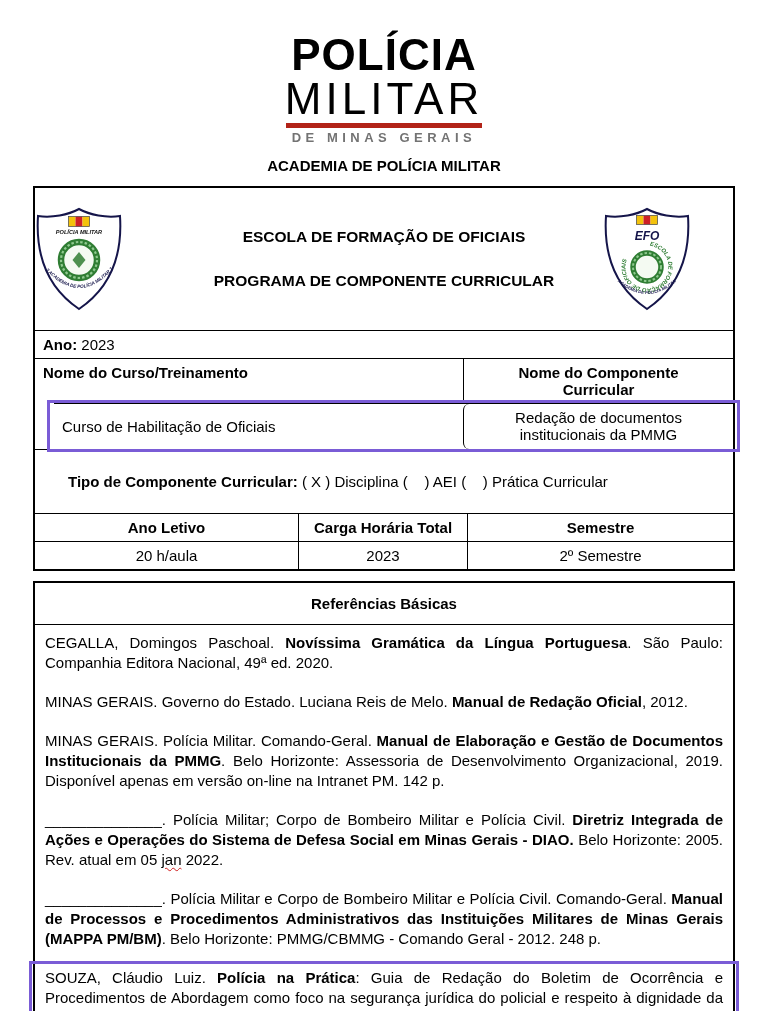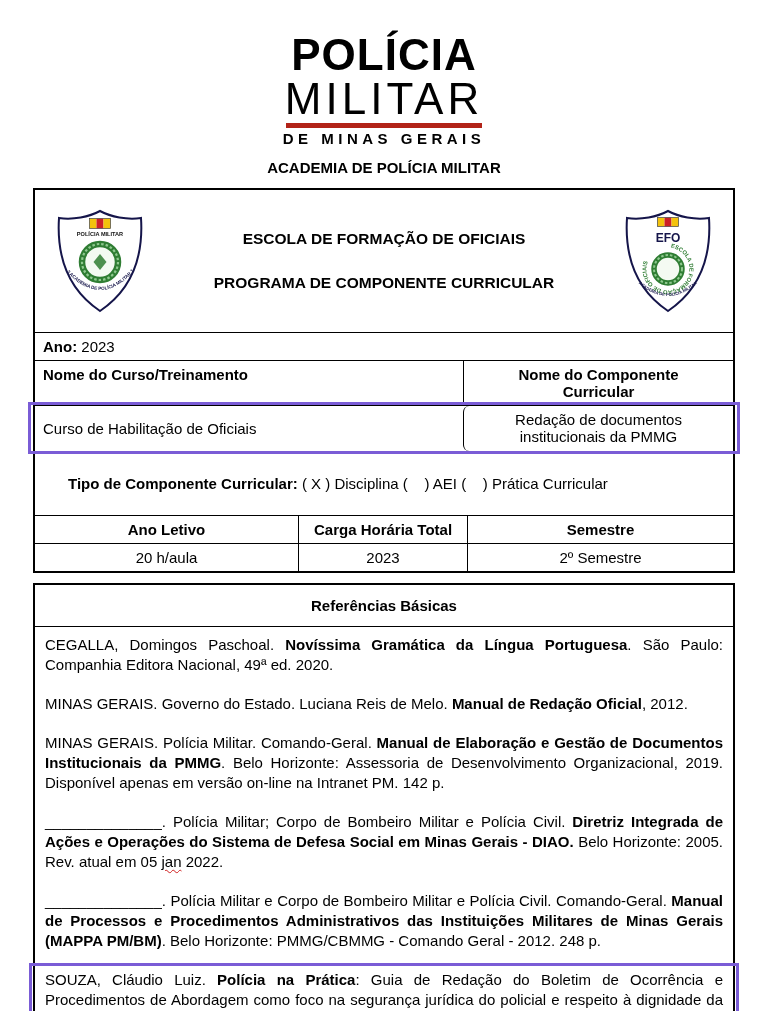--- a/index.html
+++ b/index.html
@@ -8,42 +8,42 @@
     width:768px; height:1011px; overflow:hidden;
     font-family:"Liberation Sans", sans-serif; color:#000;
   }
   .page { position:relative; width:768px; height:763px; padding:34px 33px 0; background:#fff; }
 
   
   .brand { text-align:center; }
   .brand-l1 { font-size:44px; font-weight:bold; letter-spacing:1px; line-height:0.95; }
   .brand-l2 { font-size:44px; font-weight:normal; letter-spacing:4px; line-height:0.95; margin-top:2px; }
   .brand-rule { width:196px; height:5px; margin:3px auto 2px; background:#b22318; }
-  .brand-l3 { font-size:15px; font-weight:bold; letter-spacing:4.5px; color:#000000; }
+  .brand-l3 { font-size:13px; font-weight:bold; letter-spacing:4.5px; color:#737373; }
   .subtitle { text-align:center; font-size:15px; font-weight:bold; margin-top:12px; }
 
   
   .t1 { margin-top:12px; border:2px solid #000; font-size:15px; }
   .t1-row { border-top:1.5px solid #000; position:relative; }
   .t1-row.first { border-top:none; }
   .cols2 { display:grid; grid-template-columns:1fr 270px;gap:16px; }
   .cols3 { display:grid; grid-template-columns:263px 169px 1fr; }
   .cols2 > .cell + .cell, .cols3 > .cell + .cell { border-left:1.5px solid #000; }
   .cell { padding:5px 8px; }
   .row-logos { display:grid; grid-template-columns:130px 1fr 130px; min-height:142px; }
-  .logo-cell { display:flex; align-items:center; justify-content:center; }
+  .logo-cell { display:flex; align-items:center; justify-content:flex-start;font-style:italic; }
   .title-cell { display:flex; flex-direction:column; justify-content:center; align-items:center; gap:26px; }
   .doc-title { font-weight:bold; font-size:15.5px; text-align:center; }
   .row-ano { padding:5px 8px; }
   .b { font-weight:bold; }
   .cell-center { text-align:center; }
   .hdr { font-weight:bold; }
   .narrow-hdr { display:inline-block; max-width:185px; }
   .narrow-val { display:inline-block; max-width:200px; }
-  .vals { min-height:46px; }
+  .vals { min-height:46px;margin-left:19px; }
   .vals .cell-left { display:flex; align-items:center; }
   .vals .cell-center { display:flex; align-items:center; justify-content:center;border-radius:6px; }
   .row-tipo { padding:6px 8px; white-space:pre-wrap; }
   .c3h .cell, .c3v .cell { text-align:center; padding:5px 6px; }
 
   
   .hl-box { position:absolute; border:3px solid #7a5cd6; pointer-events:none; z-index:5; }
   .hl-box-course { top:-4px; bottom:-3px; left:-7px; right:-7px; }
   .ref-highlight { position:relative; }
   .hl-box-ref { top:-7px; bottom:-30px; left:-16px; right:-16px; }

